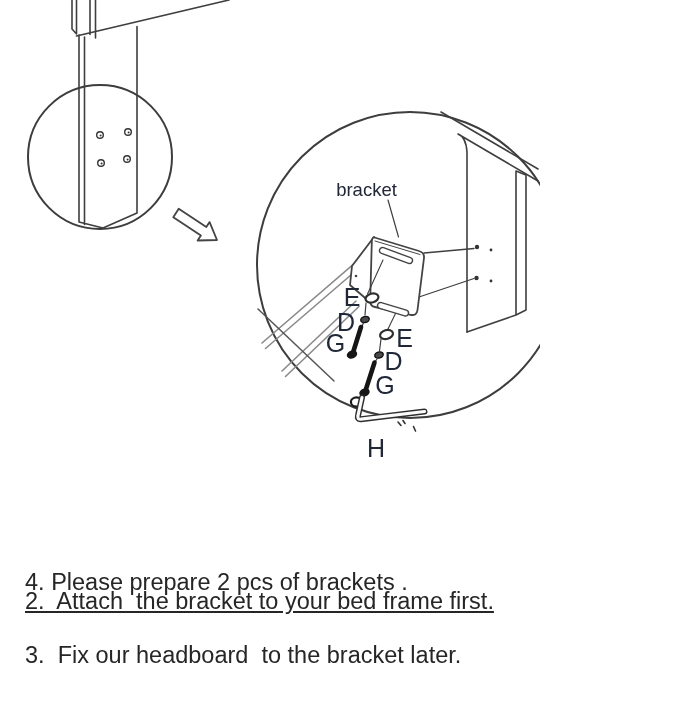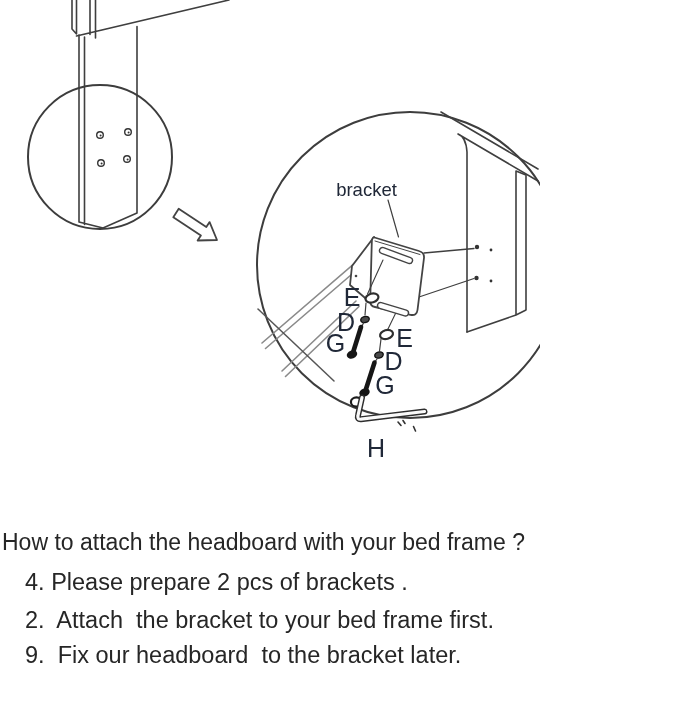--- a/index.html
+++ b/index.html
@@ -8,21 +8,21 @@
     --label:#202838;
   }
   html,body{margin:0;padding:0;background:#fff;}
   body{font-family:"Liberation Sans",sans-serif;}
   .page{position:relative;width:540px;height:712px;background:#ffffff;overflow:hidden;}
   .page svg{position:absolute;left:0;top:0;}
   .txt{position:absolute;color:var(--text);white-space:pre;line-height:1.15;}
   .ins-title{left:2px;top:529px;font-size:23px;}
   .step{left:25px;font-size:23.5px;}
   .step-1{top:569px;}
-  .step-2{top:607px;}
+  .step-2{top:588px;text-decoration:underline;}
   .step-3{top:642px;}
   .conclusion{left:2px;top:678px;font-size:25px;}
   .lbl{font-family:"Liberation Sans",sans-serif;}
 </style>
 </head>
 <body>
 
 <div class="page">
 
   <svg width="679" height="520" viewBox="0 0 679 520">
@@ -131,17 +131,16 @@
         <circle cx="578" cy="60" r="3.4" fill="#fff"></circle>
         <circle cx="602.5" cy="56.5" r="3.4" fill="#fff"></circle>
         <circle cx="578.1" cy="30.6" r="1" fill="#333" stroke="none"></circle>
         <circle cx="603.6" cy="26.6" r="1" fill="#333" stroke="none"></circle>
         <circle cx="578.6" cy="60.6" r="1" fill="#333" stroke="none"></circle>
         <circle cx="603.1" cy="57.1" r="1" fill="#333" stroke="none"></circle>
       </g>
     </g>
   </svg>
 
-  <div class="txt ins-title">How to attach the headboard with your bed frame ?</div>
   <div class="txt step step-1">4. Please prepare 2 pcs of brackets .</div>
   <div class="txt step step-2">2.  Attach  the bracket to your bed frame first.</div>
-  <div class="txt step step-3">9.  Fix our headboard  to the bracket later.</div>
+  <div class="txt step step-3">3.  Fix our headboard  to the bracket later.</div>
 </div>
 
 </body></html>

